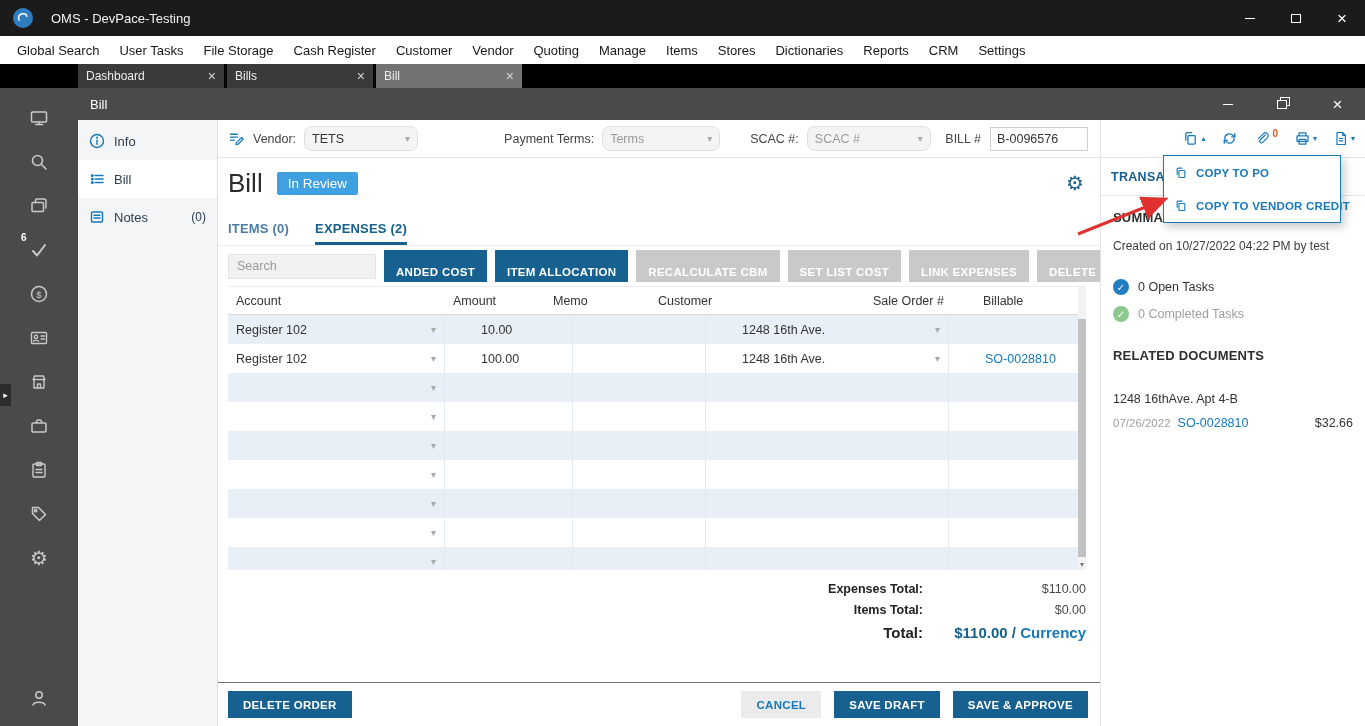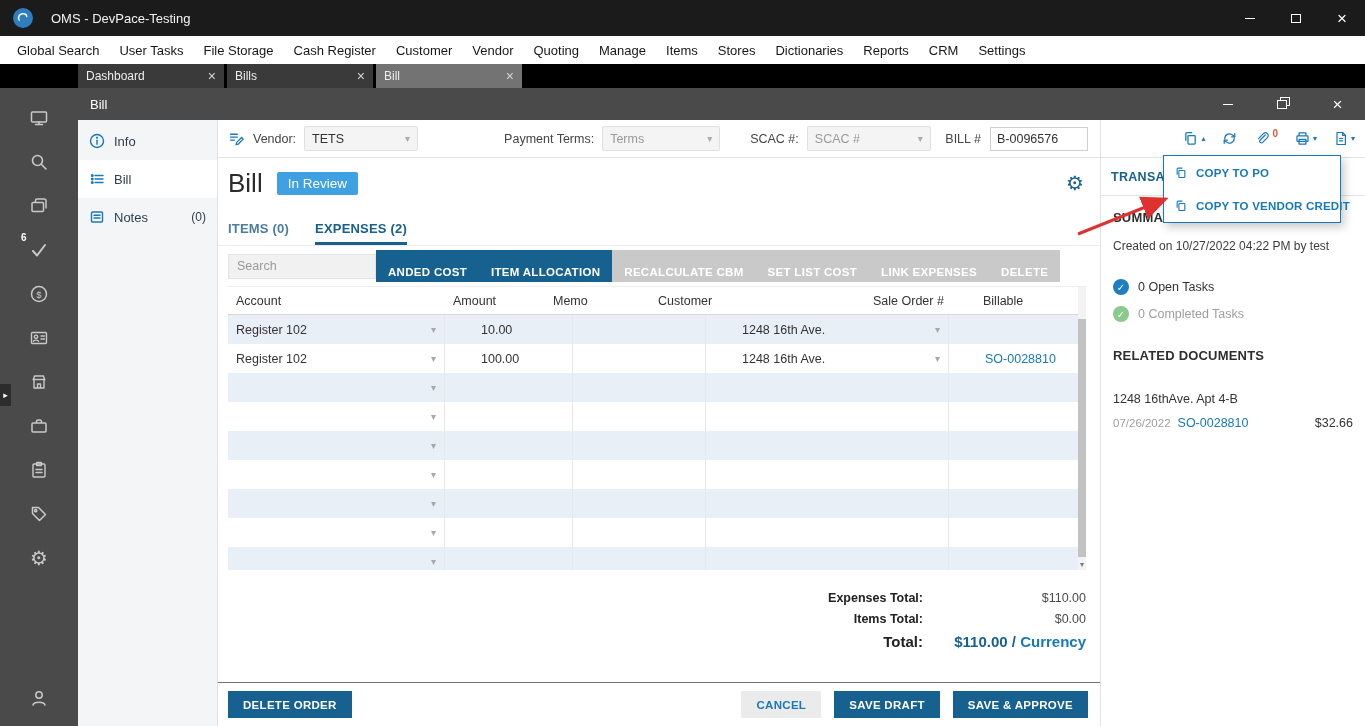--- a/index.html
+++ b/index.html
@@ -54,47 +54,47 @@
   .nav-item { height:38px; display:flex; align-items:center; gap:9px; padding:0 11px; font-size:13px; color:#2c3e50; }
   .nav-item.active { background:#fff; }
   .nav-item svg { stroke:#1779ba; flex:none; }
   .nav-count { margin-left:auto; color:#2c3e50; font-size:12px; }
 
   
   .main-col { width:882px; background:#fff; display:flex; flex-direction:column; flex:none; }
 
   .form-row { height:38px; border-bottom:1px solid #e3e3e3; display:flex; align-items:center; padding:0 12px 0 10px; gap:8px; flex:none; }
   .form-label { color:#444; white-space:nowrap; }
-  .combo { display:flex; align-items:center; justify-content:space-between; background:#f4f4f4; border:1px solid #e0e0e0; border-radius:2px; height:25px; padding:0 7px; color:#333; }
+  .combo { display:flex; align-items:center; justify-content:space-between; background:#f4f4f4; border:1px solid #e0e0e0; border-radius:8px; height:25px; padding:0 7px; color:#333; }
   .combo .ph { color:#9a9a9a; }
   .combo-caret { color:#ababab; font-size:10px; margin-left:6px; }
   .combo.vendor { width:114px; margin-right:78px; }
   .combo.terms  { width:118px; margin-right:22px; }
   .combo.scac   { width:124px; }
   .bill-group { margin-left:auto; display:flex; align-items:center; gap:9px; }
   .bill-input { width:98px; height:24px; border:1px solid #d0d0d0; padding:0 6px; font-size:12.5px; color:#333; font-family:inherit; }
 
   .bill-header { height:50px; display:flex; align-items:center; padding:0 16px 0 10px; flex:none; }
   .bill-title { font-size:26px; color:#2b2b2b; }
   .status-badge { margin-left:14px; background:#3fa0e2; color:#fff; font-size:13.5px; padding:4px 11px; border-radius:2px; }
   .main-gear { margin-left:auto; color:#16618f; font-size:20px; line-height:1; }
 
   .content-tabs { height:38px; display:flex; align-items:flex-end; gap:26px; padding:0 10px; border-bottom:1px solid #ececec; flex:none; }
   .ct { font-size:13px; font-weight:bold; color:#4a7ca6; padding-bottom:9px; letter-spacing:.2px; }
   .ct.active { color:#16618f; border-bottom:3px solid #16618f; padding-bottom:6px; }
 
-  .toolbar { height:40px; display:flex; align-items:center; padding:0 12px 0 10px; flex:none; }
+  .toolbar { height:40px; display:flex; align-items:center; gap:8px; padding:0 12px 0 10px; flex:none; }
   .search { width:148px; height:25px; background:#f1f1f1; border:1px solid #e3e3e3; padding:0 8px; font-size:12.5px; color:#333; font-family:inherit; }
   .search::placeholder { color:#9a9a9a; }
   .tb-btn { height:26px; padding:16px 12px; font-size:11.5px; font-weight:bold; letter-spacing:.3px; color:#fff; border:none; font-family:inherit; white-space:nowrap; }
   .tb-btn.primary { background:#16618f; }
   .tb-btn.disabled { background:#c9c9c9; }
 
   
-  .grid { height:284px; margin:0 14px 9px 10px; position:relative; overflow:hidden; border-top:1px solid #ededed; flex:none; }
+  .grid { height:284px; margin:0 14px 0 10px; position:relative; overflow:hidden; border-top:1px solid #ededed; flex:none; }
   .grow { display:grid; grid-template-columns:217px 100px 105px 215px 110px 75px 1fr; width:calc(100% - 8px); }
   .g-header { height:28px; align-items:center; border-bottom:1px solid #d8d8d8; }
   .hcell { padding:0 8px; color:#333; font-size:12.5px; }
   .g-row { height:29px;gap:28px; }
   .g-row.light { background:#e9eff6; }
   .cell { height:100%; display:flex; align-items:center; padding:0 8px; border-right:1px solid #e4e9ef; overflow:hidden; white-space:nowrap; }
   .cell.last { border-right:none; }
   .combo-cell { justify-content:space-between; }
   .cell-caret { color:#a8a8a8; font-size:10px; }
   .cell .link { color:#1779ba; }

